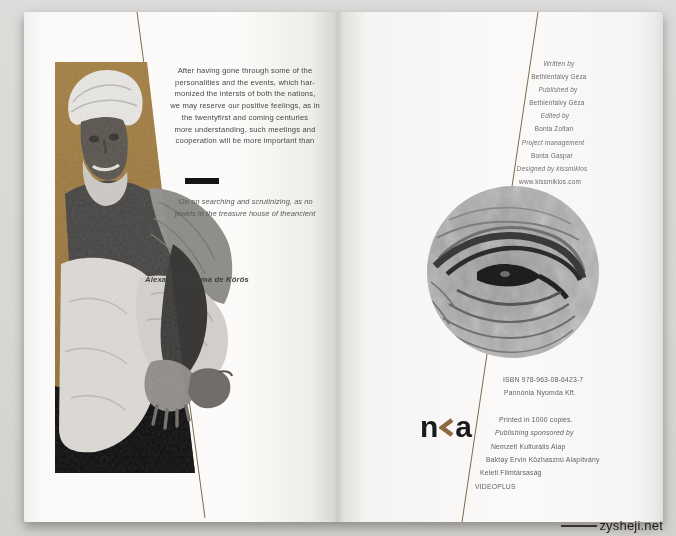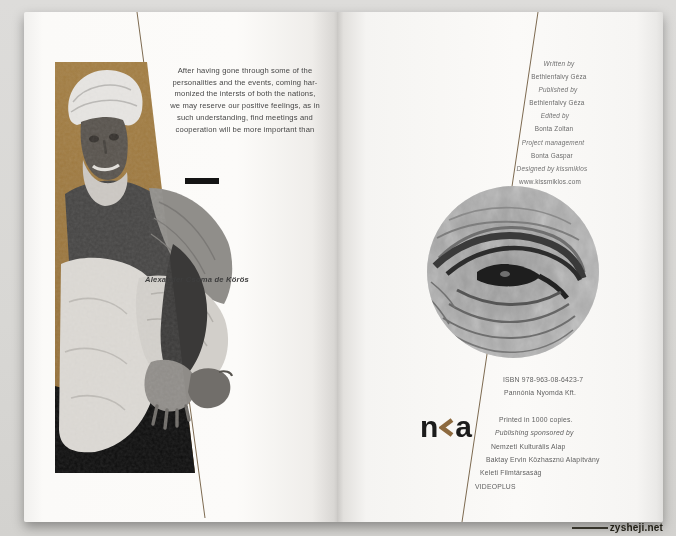--- a/index.html
+++ b/index.html
@@ -55,21 +55,21 @@
   .colo-bottom .row:nth-child(4){padding-left:23px;}
   .colo-bottom .row:nth-child(5){padding-left:17px;}
   .colo-bottom .row:nth-child(6){padding-left:12px;}
 
   .nka{position:absolute;left:83px;top:404px;display:flex;align-items:flex-end;}
   .nka .glyph{font-size:30px;font-weight:700;color:#1b1b1b;line-height:22px;letter-spacing:-1px;}
   .nka .chev{margin:0 1px 1px 2px;}
 
   .watermark{position:absolute;right:13px;bottom:3px;display:flex;align-items:center;z-index:20;}
   .watermark .wm-line{width:36px;height:2px;background:#35332a;margin-right:2px;}
-  .watermark .wm-text{font-size:10px;font-weight:700;color:#201e15;letter-spacing:.2px;}
+  .watermark .wm-text{font-size:13px;font-weight:400;color:#201e15;letter-spacing:.2px;}
 </style>
 </head>
 <body>
 
 <div class="canvas">
   <div class="spread">
 
     <div class="page page-left">
 
       <svg class="diag" width="313" height="510" viewBox="0 0 313 510">
@@ -127,30 +127,33 @@
 
           <path d="M28,98 C26,124 36,142 50,144 C64,144 75,130 72,110 C67,118 59,122 50,121 C40,120 32,110 28,98 Z" fill="#cbc7c2"></path>
           <path d="M38,104 C44,109 56,109 64,103" stroke="#e2dfda" stroke-width="3.2" fill="none"></path>
 
           <rect x="0" y="0" width="200" height="412" filter="url(#grain)" clip-path="url(#bgclip)"></rect>
         </g>
       </svg>
 
       <div class="intro">
         <div>After having gone through some of the</div>
-        <div>personalities and the events, coming har-</div>
+        <div>personalities and the events, which har-</div>
         <div>monized the intersts of both the nations,</div>
         <div>we may reserve our positive feelings, as in</div>
-        <div>such understanding, find meetings and</div>
+        <div>the twentyfirst and coming centuries</div>
+        <div>more understanding, such meetings and</div>
         <div>cooperation will be more important than</div>
       </div>
 
       <div class="divider-bar"></div>
 
       <div class="quote">
+        <div>’Go on searching and scrutinizing, as no</div>
+        <div>jewels in the treasure house of theancient</div>
       </div>
 
       <div class="attribution">Alexander Csoma de Körös</div>
     </div>
 
     <div class="page page-right">
       <svg class="diag" width="326" height="510" viewBox="0 0 326 510">
         <line x1="201" y1="0" x2="125" y2="510" stroke="#7d6a50" stroke-width="1"></line>
       </svg>
 

